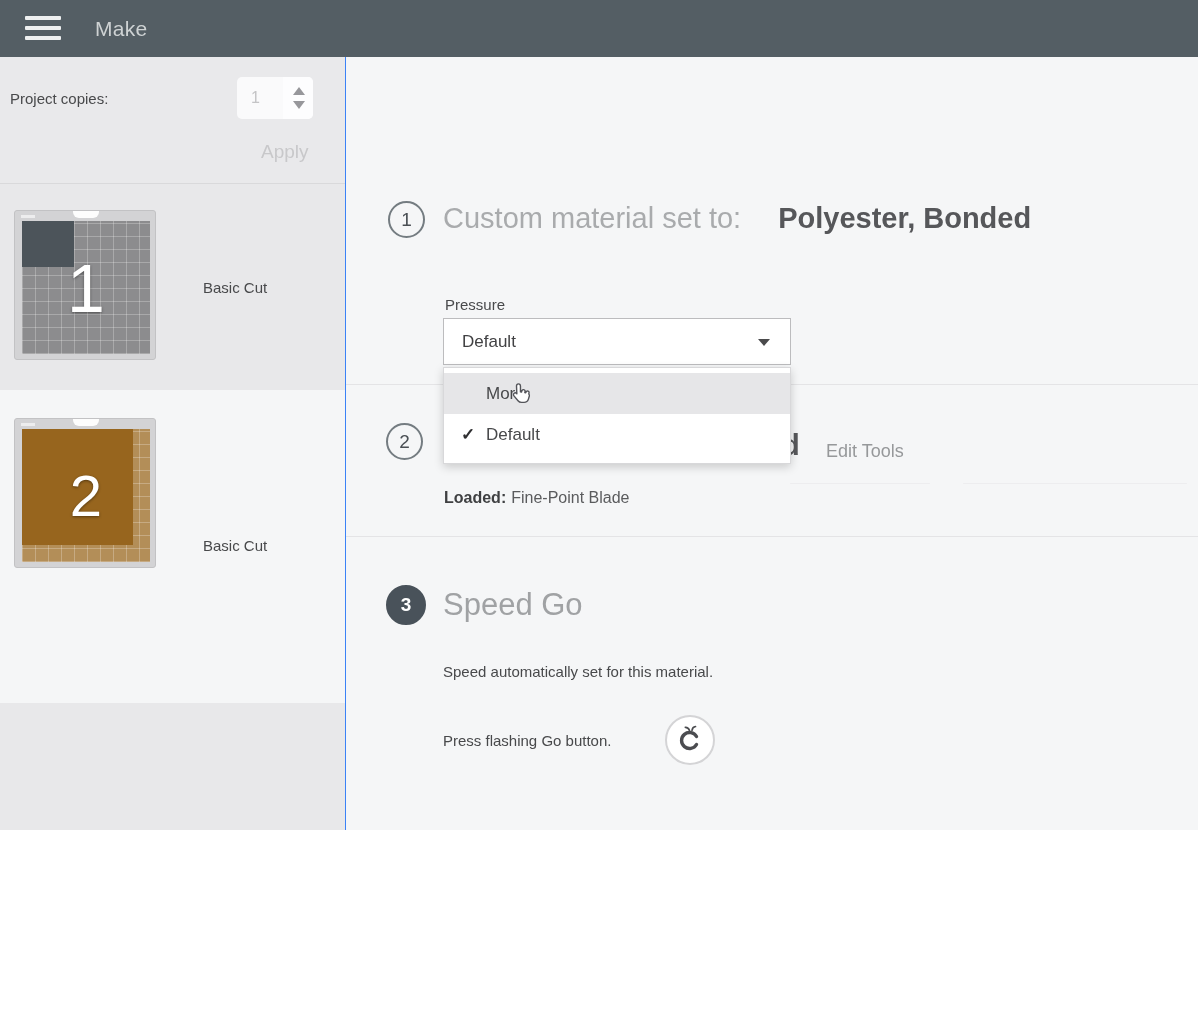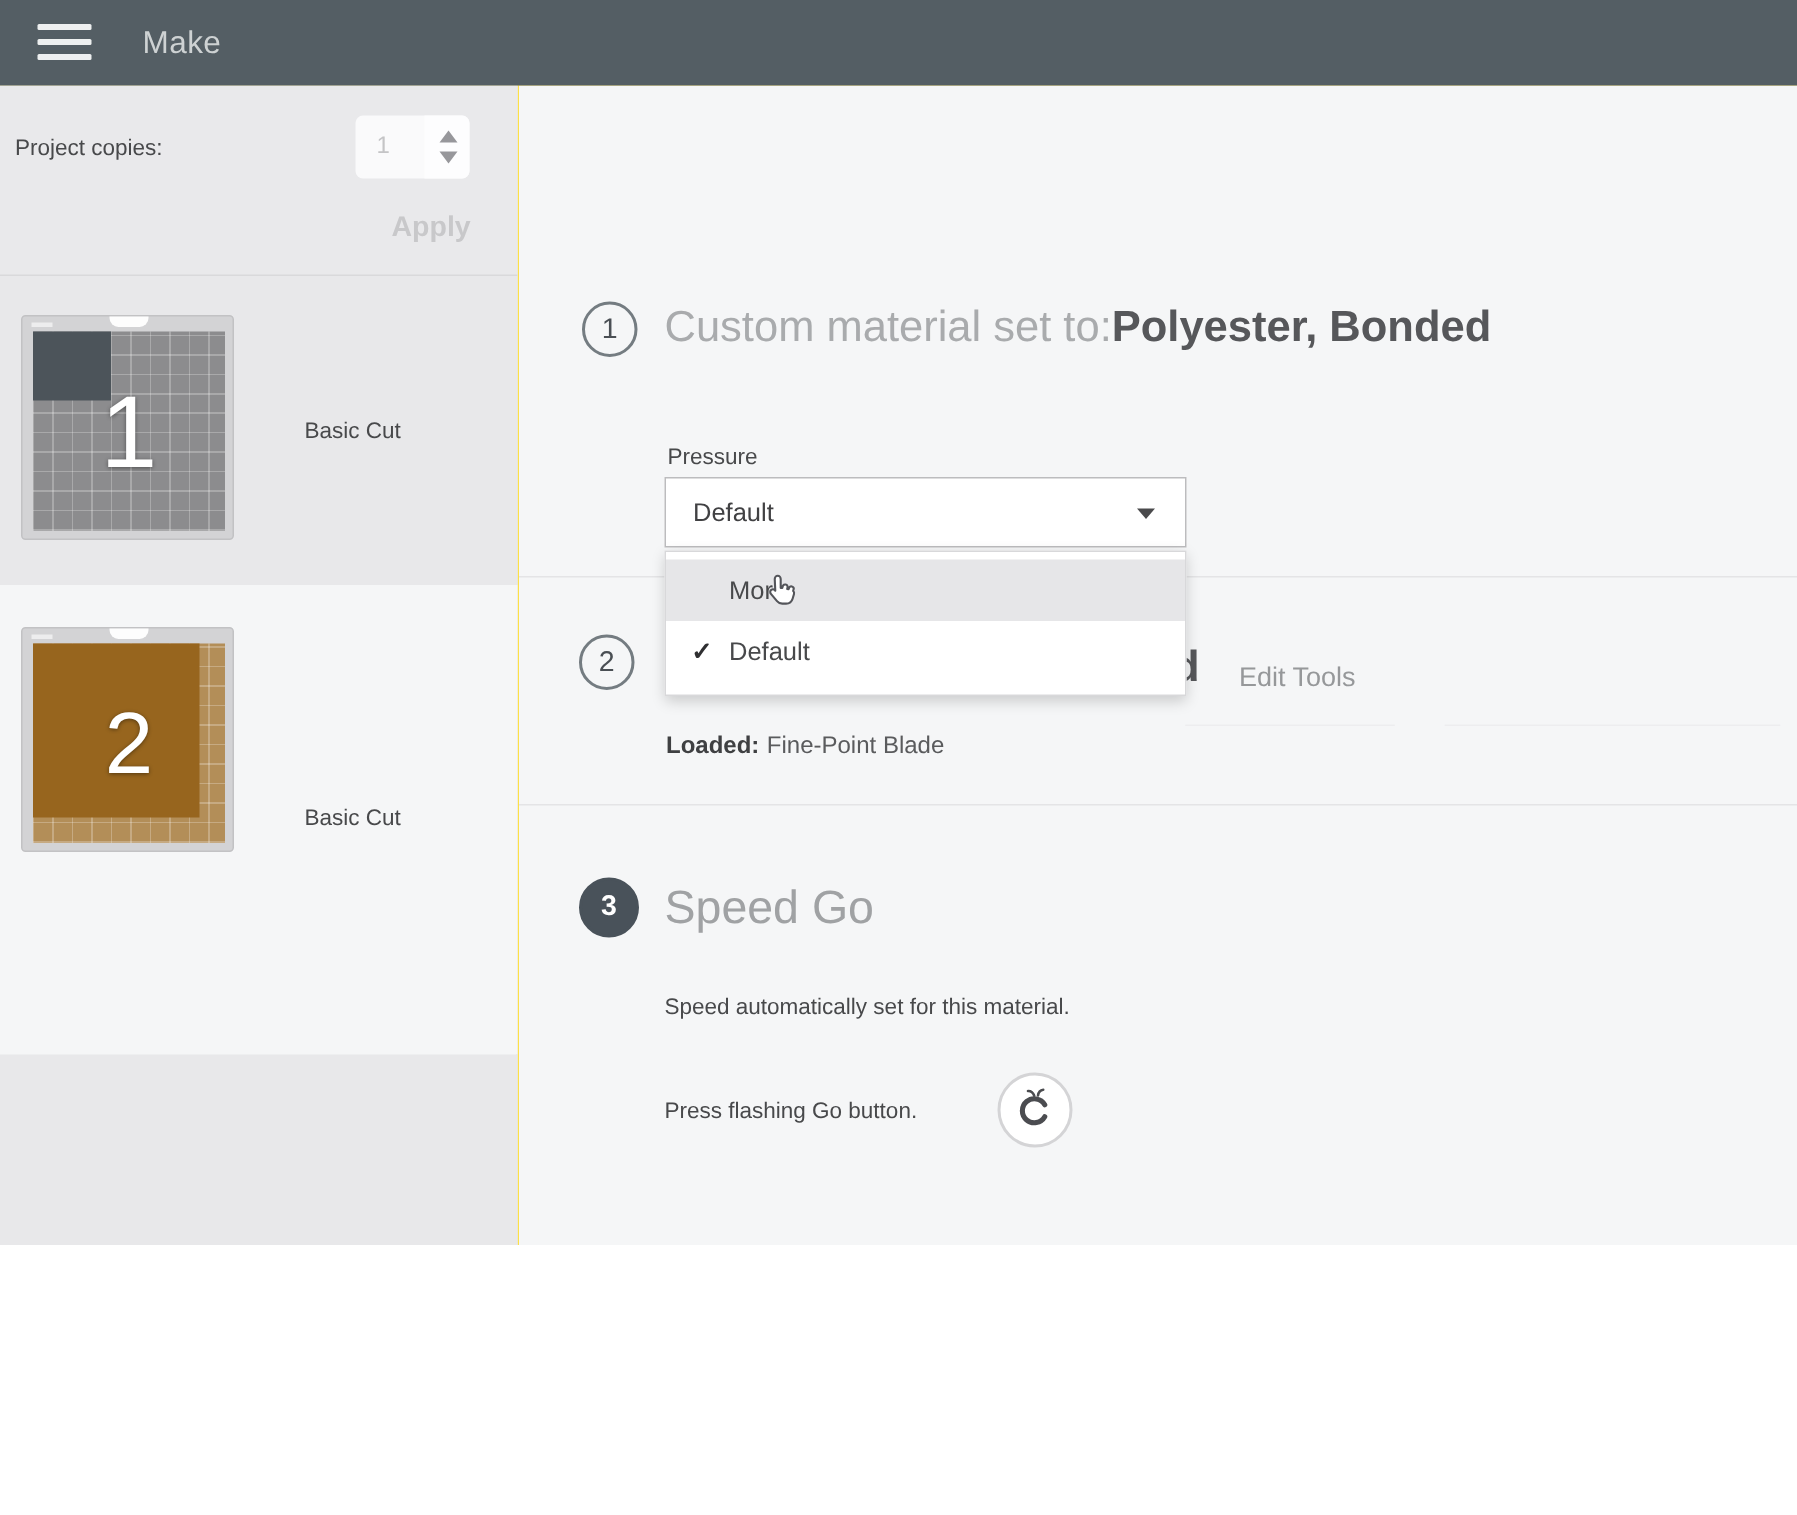--- a/index.html
+++ b/index.html
@@ -1,35 +1,35 @@
 <!DOCTYPE html>
 <html><head>
 <meta charset="utf-8">
 <style>
   * { margin:0; padding:0; box-sizing:border-box; }
   html,body { background:#ffffff; }
   body { font-family:"Liberation Sans", sans-serif; }
-  #screen { position:relative; width:1198px; height:830px; overflow:hidden; background:#fde047; }
+  #screen { position:relative; width:1198px; height:830px; overflow:hidden; background:#3b82f6; }
 
   
   .header { position:absolute; left:0; top:0; width:1198px; height:57px; background:#545e64; z-index:20; }
   .hamburger { position:absolute; left:25px; top:16px; width:36px; height:25px; cursor:pointer; }
   .hamburger span { display:block; width:36px; height:4px; background:#eef0f0; border-radius:1px; margin-bottom:6px; }
   .app-title { position:absolute; left:95px; top:0; height:57px; line-height:57px; font-size:21px; color:#ced2d3; letter-spacing:.3px; }
 
   
   .sidebar { position:absolute; left:0; top:57px; width:345px; height:953px; background:#f5f6f7; border-right:1px solid #e1e1e3; }
   .copies-section { position:absolute; left:0; top:0; width:345px; height:127px; background:#e9e9eb; border-bottom:1px solid #d9d9db; }
   .copies-label { position:absolute; left:10px; top:33px; font-size:15px; color:#48494b; }
   .copies-box { position:absolute; left:237px; top:20px; width:76px; height:42px; background:#fafafb; border-radius:5px; }
   .copies-input { position:absolute; left:6px; top:5px; width:40px; height:32px; border:none; background:transparent; font-size:16px; color:#c4c4c6; padding-left:8px; font-family:"Liberation Sans",sans-serif; outline:none; }
   .stepper { position:absolute; right:0; top:0; width:30px; height:42px; background:#fdfdfe; border-radius:0 5px 5px 0; }
   .tri-up { position:absolute; left:10px; top:10px; width:0; height:0; border-left:6px solid transparent; border-right:6px solid transparent; border-bottom:8px solid #97979b; cursor:pointer; }
   .tri-down { position:absolute; left:10px; bottom:10px; width:0; height:0; border-left:6px solid transparent; border-right:6px solid transparent; border-top:8px solid #97979b; cursor:pointer; }
-  .apply-btn { position:absolute; left:261px; top:84px; font-size:19px; color:#c8c8ca; background:none; border:none; cursor:pointer; font-family:"Liberation Sans",sans-serif;font-weight:bold; }
+  .apply-btn { position:absolute; left:261px; top:84px; font-size:19px; color:#c8c8ca; background:none; border:none; cursor:pointer; font-family:"Liberation Sans",sans-serif; }
 
   .mat-card { position:absolute; left:0; width:345px; }
   .mat-card.selected-gray { background:#e8e8ea; }
   .mat-card.card1 { top:127px; height:206px; }
   .mat-card.card2 { top:333px; height:313px; background:#f5f6f7; }
   .gray-footer { position:absolute; left:0; top:646px; width:345px; height:307px; background:#e8e8ea; }
 
   .mat-thumb { position:absolute; left:14px; width:142px; height:150px; background:#d3d3d5; border:1px solid #c2c2c4; border-radius:3px; }
   .mat-thumb .brand { position:absolute; left:6px; top:4px; width:14px; height:3px; background:rgba(255,255,255,.6); }
   .mat-thumb .notch { position:absolute; left:58px; top:0; width:26px; height:7px; background:#fdfdfd; border-radius:0 0 6px 6px; }
@@ -56,21 +56,21 @@
   .seg-a { left:444px; width:140px; }
   .seg-b { left:617px; width:224px; }
 
   .step-circle { position:absolute; width:37px; height:37px; border:2px solid #747c81; border-radius:50%; display:flex; align-items:center; justify-content:center; font-size:19px; color:#4a4f54; background:transparent; z-index:1; }
   .sc1 { left:42px; top:144px; }
   .sc2 { left:40px; top:366px; }
   .sc3 { left:40px; top:528px; width:40px; height:40px; background:#49525a; border-color:#49525a; color:#ffffff; font-weight:bold; }
 
   .step1-heading { position:absolute; left:97px; top:145px; font-size:29px; z-index:1; white-space:nowrap; }
   .h-light { color:#a9abad; font-weight:400; }
-  .h-bold { color:#56575a; font-weight:700; }
+  .h-bold { color:#56575a; font-weight:700;margin-left:37px; }
 
   .pressure-label { position:absolute; left:99px; top:239px; font-size:15px; color:#48494b; z-index:1; }
   .select-box { position:absolute; left:97px; top:261px; width:348px; height:47px; background:#ffffff; border:1px solid #bcbcbe; z-index:2; cursor:pointer; }
   .select-value { position:absolute; left:18px; top:0; height:45px; line-height:45px; font-size:17px; color:#414143; }
   .select-caret { position:absolute; right:20px; top:20px; width:0; height:0; border-left:6px solid transparent; border-right:6px solid transparent; border-top:7px solid #4a4a4c; }
 
   .dropdown-menu { position:absolute; left:97px; top:310px; width:348px; background:#ffffff; border:1px solid #d8d8da; box-shadow:0 3px 9px rgba(0,0,0,.18); padding:5px 0 8px 0; z-index:10; }
   .menu-item { position:relative; height:41px; line-height:41px; font-size:17px; color:#48494b; padding-left:42px; cursor:pointer; }
   .menu-item.highlighted { background:#e6e6e8; }
   .check { position:absolute; left:12px; top:0; width:24px; text-align:center; font-size:17px; color:#2f2f31; font-weight:bold; }

